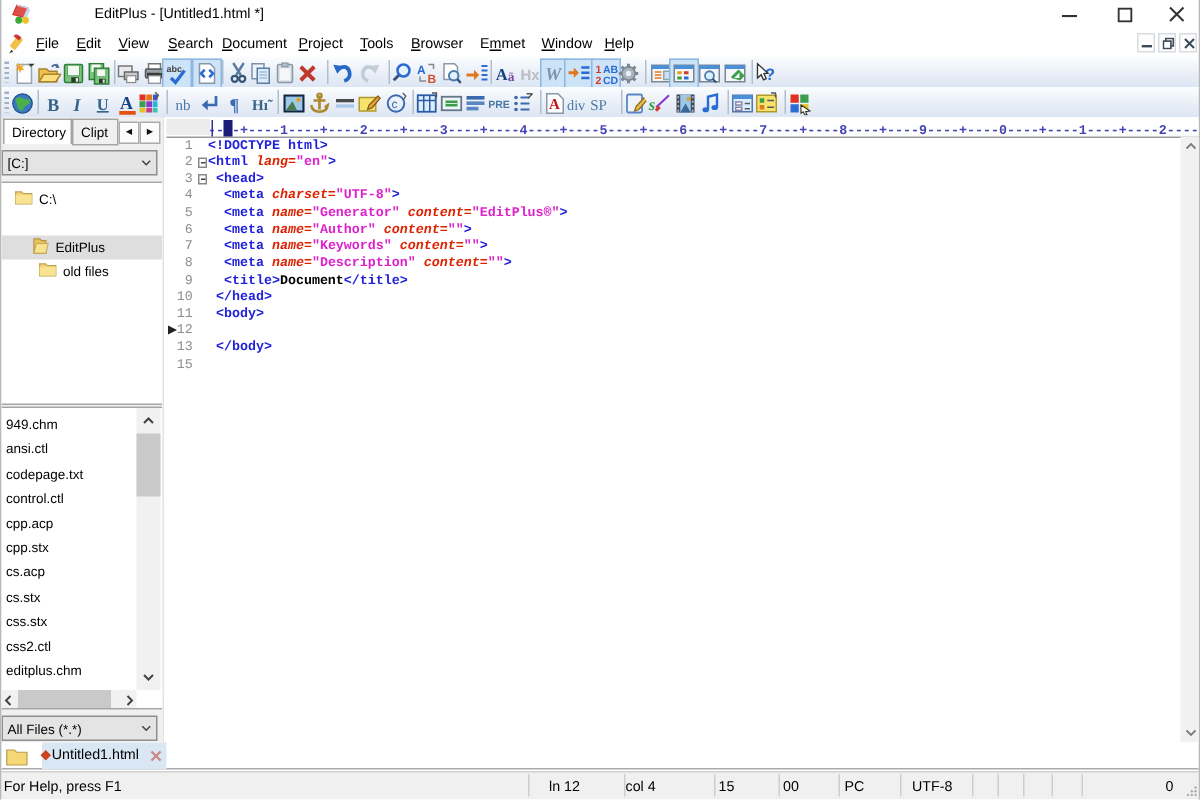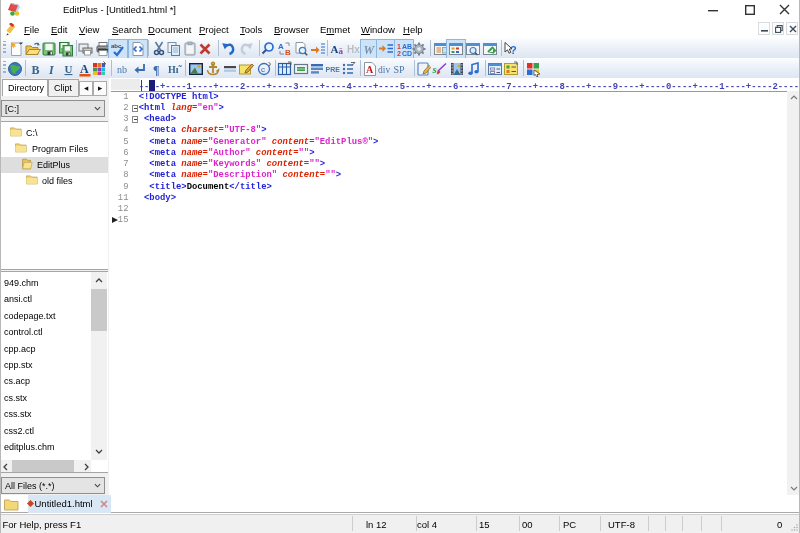--- a/index.html
+++ b/index.html
@@ -443,27 +443,20 @@
     </svg>
 </div>
 <div class="abs" id="treebox">
   <div class="trow" style="top:3px">
     <svg class="abs" style="left:9px;top:1px" width="12" height="11" viewBox="0 0 15 13">
         <path d="M0.5 2 L5.5 2 L7 3.5 L14 3.5 L14 12 L0.5 12 Z" fill="#f0d070" stroke="#c0a355" stroke-width="1"></path>
         <path d="M0.5 4.5 L14 4.5 L14 12 L0.5 12 Z" fill="#f7e392"></path>
       </svg>
     <span class="lbl" style="left:25px">C:\</span>
   </div>
-  <div class="trow" style="top:19px">
-    <svg class="abs" style="left:14px;top:1px" width="12" height="11" viewBox="0 0 15 13">
-        <path d="M0.5 2 L5.5 2 L7 3.5 L14 3.5 L14 12 L0.5 12 Z" fill="#f0d070" stroke="#c0a355" stroke-width="1"></path>
-        <path d="M0.5 4.5 L14 4.5 L14 12 L0.5 12 Z" fill="#f7e392"></path>
-      </svg>
-    <span class="lbl" style="left:31px">Program Files</span>
-  </div>
   <div class="trow" style="top:51px">
     <svg class="abs" style="left:25px;top:1px" width="12" height="11" viewBox="0 0 15 13">
         <path d="M0.5 2 L5.5 2 L7 3.5 L14 3.5 L14 12 L0.5 12 Z" fill="#f0d070" stroke="#c0a355" stroke-width="1"></path>
         <path d="M0.5 4.5 L14 4.5 L14 12 L0.5 12 Z" fill="#f7e392"></path>
       </svg>
     <span class="lbl" style="left:41px">old files</span>
   </div>
   <div class="trow" style="top:35px;background:#dedede;">
     <svg class="abs" style="left:20px;top:1px" width="12" height="12" viewBox="0 0 15 14">
         <path d="M2 1 L7 1 L8.5 2.5 L12 2.5 L12 13 L2 13 Z" fill="#e8c25a" stroke="#b89440" stroke-width="1"></path>
@@ -519,22 +512,24 @@
 <div class="abs" id="code">
 <div class="cl"><span class="n">1</span><span class="t b">&lt;!DOCTYPE html&gt;</span></div>
 <div class="cl"><span class="n">2</span><span class="fold"></span><span class="t"><span class="b">&lt;html </span><span class="r">lang=</span><span class="m">"en"</span><span class="b">&gt;</span></span></div>
 <div class="cl"><span class="n">3</span><span class="fold"></span><span class="t b"> &lt;head&gt;</span></div>
 <div class="cl"><span class="n">4</span><span class="t"><span class="b">  &lt;meta </span><span class="r">charset=</span><span class="m">"UTF-8"</span><span class="b">&gt;</span></span></div>
 <div class="cl"><span class="n">5</span><span class="t"><span class="b">  &lt;meta </span><span class="r">name=</span><span class="m">"Generator"</span><span class="r"> content=</span><span class="m">"EditPlus®"</span><span class="b">&gt;</span></span></div>
 <div class="cl"><span class="n">6</span><span class="t"><span class="b">  &lt;meta </span><span class="r">name=</span><span class="m">"Author"</span><span class="r"> content=</span><span class="m">""</span><span class="b">&gt;</span></span></div>
 <div class="cl"><span class="n">7</span><span class="t"><span class="b">  &lt;meta </span><span class="r">name=</span><span class="m">"Keywords"</span><span class="r"> content=</span><span class="m">""</span><span class="b">&gt;</span></span></div>
 <div class="cl"><span class="n">8</span><span class="t"><span class="b">  &lt;meta </span><span class="r">name=</span><span class="m">"Description"</span><span class="r"> content=</span><span class="m">""</span><span class="b">&gt;</span></span></div>
 <div class="cl"><span class="n">9</span><span class="t"><span class="b">  &lt;title&gt;</span><span class="k">Document</span><span class="b">&lt;/title&gt;</span></span></div>
+<div class="cl"><span class="n">10</span><span class="t b"> &lt;/head&gt;</span></div>
 <div class="cl"><span class="n">11</span><span class="t b"> &lt;body&gt;</span></div>
 <div class="cl"><span class="n">12</span></div>
+<div class="cl"><span class="n">13</span><span class="t b"> &lt;/body&gt;</span></div>
 <div class="cl"><span class="n">15</span></div>
 </div>
 <div class="abs" id="curline"></div>
 <div class="abs" id="vscroll">
   <svg class="abs" style="left:3px;top:4px" width="8" height="5" viewBox="0 0 8 5">
       <path d="M1 4 L4 1 L7 4" fill="none" stroke="#7a7a7a" stroke-width="1.2"></path>
     </svg>
   <svg class="abs" style="left:3px;top:395px" width="8" height="5" viewBox="0 0 8 5">
       <path d="M1 1 L4 4 L7 1" fill="none" stroke="#7a7a7a" stroke-width="1.2"></path>
     </svg>

